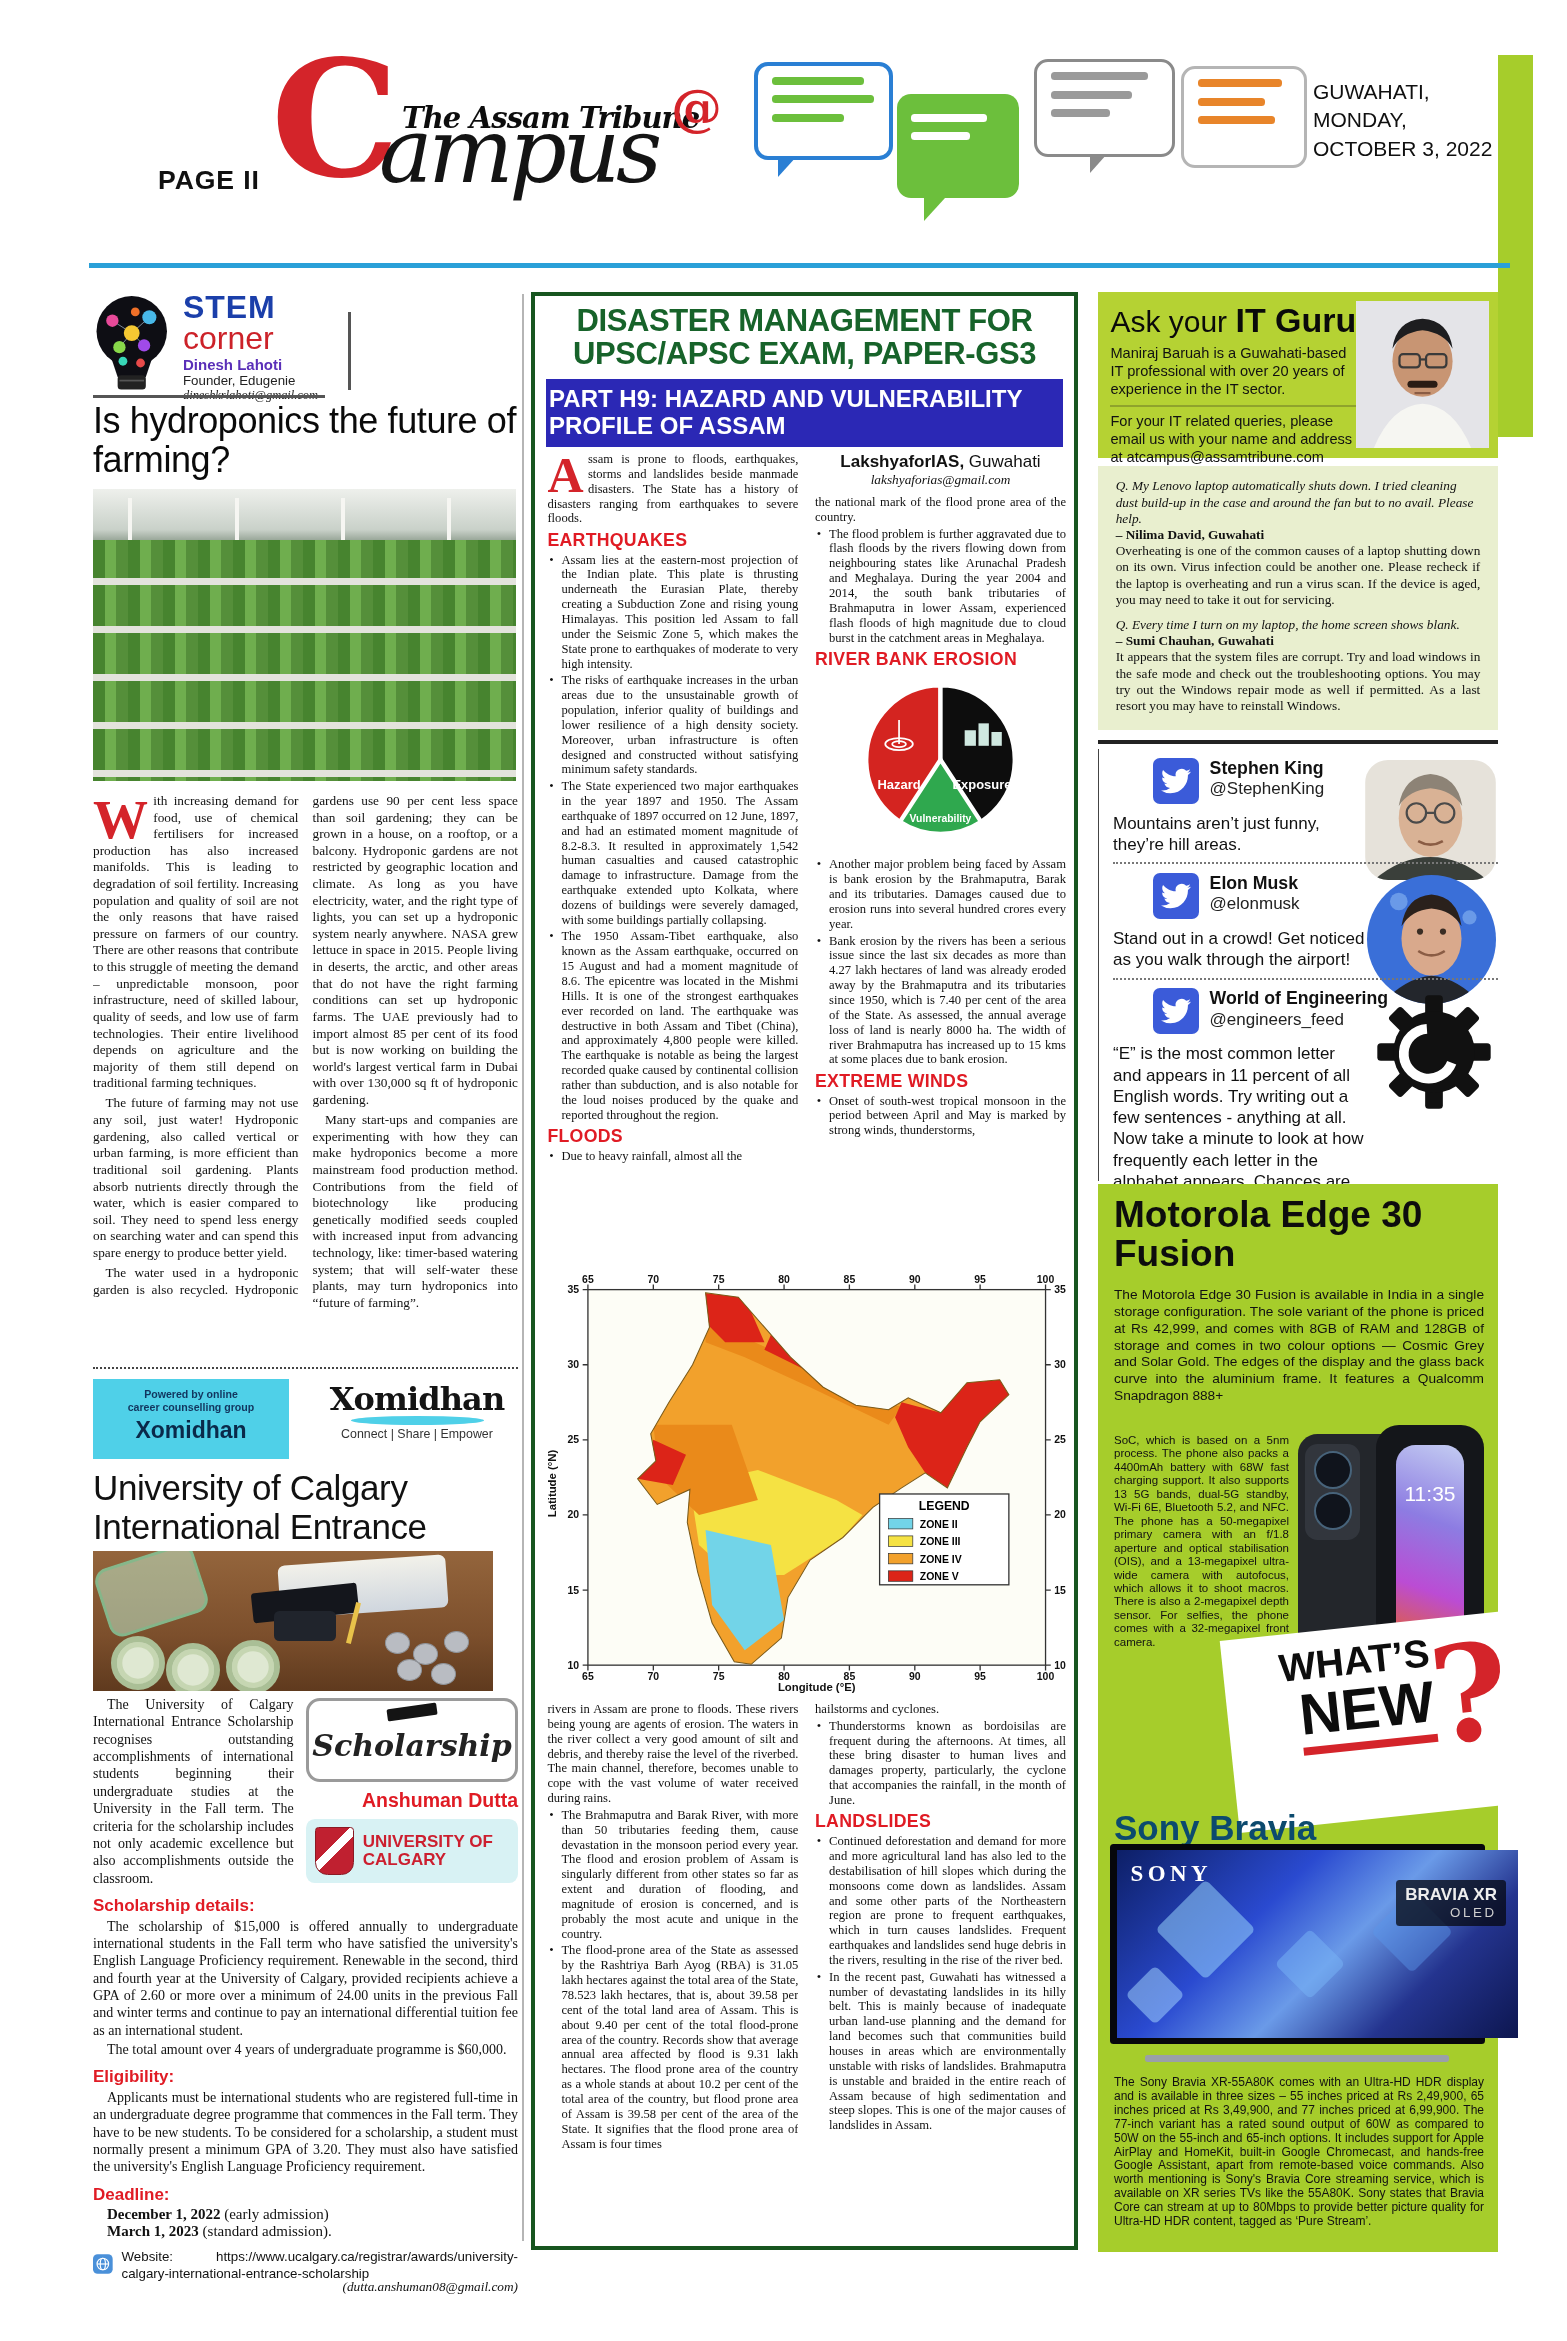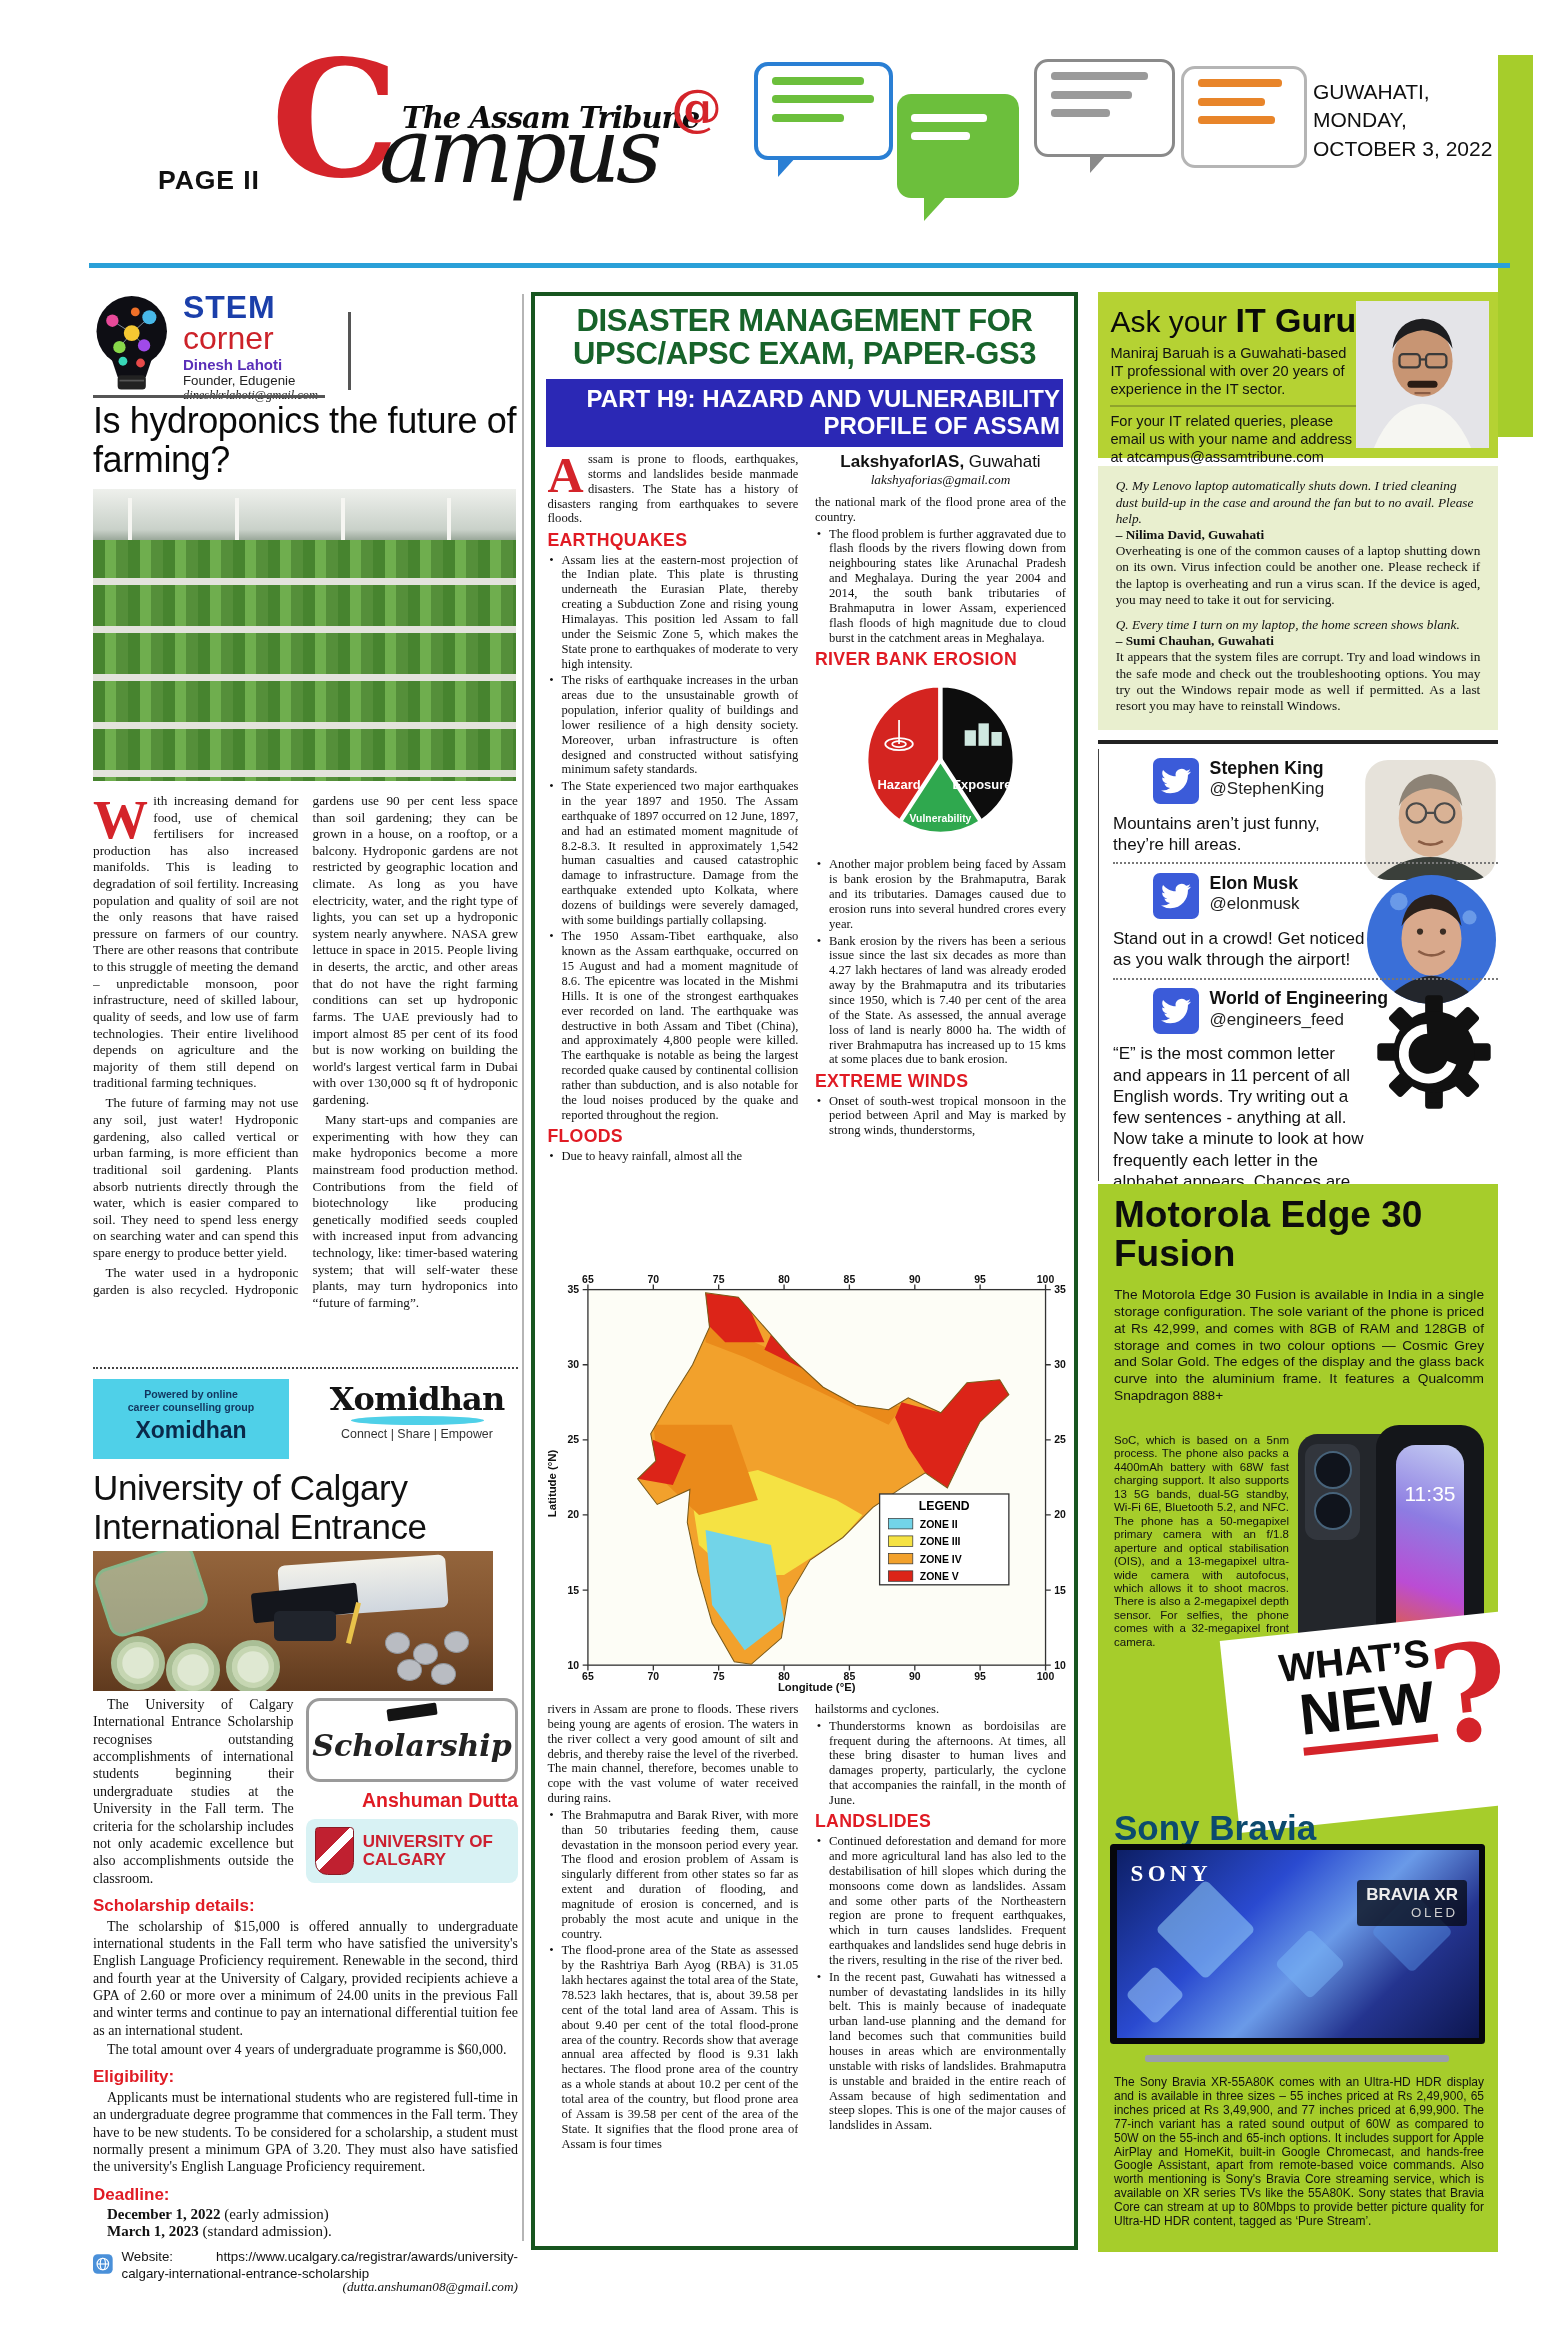--- a/index.html
+++ b/index.html
@@ -88,21 +88,21 @@
   .deadline-line{font:400 15px "Liberation Serif",serif;margin-left:14px;}
   .deadline-line b{font-weight:700;}
   .website-row{display:flex;gap:8.9px;margin-top:8.9px;font:400 13.3px/1.25 "Liberation Sans",sans-serif;align-items:flex-start;}
   .email-credit{text-align:right;font:italic 400 13.3px "Liberation Serif",serif;margin-top:-3.5px;}
 
   
   .dbox{left:531px;top:292px;width:547px;height:1958px;border:4.4px solid #17551f;background:#fff;box-sizing:border-box;}
   .d-title{position:absolute;left:0;top:8.9px;width:100%;text-align:center;
      font:800 31px/1.06 "Liberation Sans",sans-serif;color:#17632a;letter-spacing:-0.4px;}
   .d-banner{position:absolute;left:10.6px;right:10.6px;top:83px;background:#2b28b5;color:#fff;
-     text-align:right;font:800 24px/1.12 "Liberation Sans",sans-serif;padding:7px 3.5px;}
+     text-align:left;font:800 24px/1.12 "Liberation Sans",sans-serif;padding:7px 3.5px;}
   .d-col{position:absolute;width:251px;overflow:hidden;font:12.6px/1.18 "Liberation Serif",serif;text-align:justify;}
   .d-col p{margin:0 0 1.8px 0;}
   .d-h{font:700 17.7px "Liberation Sans",sans-serif;color:#e01b24;margin:3.5px 0 1.8px 0;letter-spacing:0.3px;text-align:left;}
   .bl{position:relative;padding-left:14px;margin:0 0 1.8px 0;}
   .bl::before{content:"\2022";position:absolute;left:1.8px;top:0;}
   .dc2{float:left;font:700 50px/0.82 "Liberation Serif",serif;color:#d4242a;padding:2.7px 4.4px 0 0;}
   .byline{text-align:center;margin-bottom:7px;}
   .byline .n{font:700 17px "Liberation Sans",sans-serif;}
   .byline .c{font:400 17px "Liberation Sans",sans-serif;}
   .byline .e{font:italic 400 13.3px "Liberation Serif",serif;}
@@ -149,21 +149,21 @@
   .ph-clock{position:absolute;left:0;top:37px;width:100%;text-align:center;color:#fff;font:300 21px "Liberation Sans",sans-serif;}
   .whatsnew{position:absolute;left:131px;top:441px;width:296px;height:193px;background:#fff;transform:rotate(-6deg);
      box-sizing:border-box;padding:14px 89px 0 0;text-align:right;}
   .wn1{font:800 39px/1 "Liberation Sans",sans-serif;color:#0d0d0d;}
   .wn2{font:800 58px/1 "Liberation Sans",sans-serif;color:#0d0d0d;display:inline-block;border-bottom:8px solid #d4242a;padding-bottom:3.5px;}
   .wnq{position:absolute;right:14px;top:12.4px;font:700 133px/1 "DejaVu Serif",serif;color:#d4242a;}
   .s-title{position:absolute;left:16px;top:577px;font:800 35px/1.08 "Liberation Sans",sans-serif;color:#0c4a6e;margin-top:48px;}
   .tv{position:absolute;left:12.4px;top:660px;width:375px;height:218px;}
   .tv-frame{position:absolute;left:0;top:0;width:375px;height:200px;background:#06070c;border-radius:3.5px;padding:6.2px;box-sizing:border-box;}
   .tv-screen{width:100%;height:100%;position:relative;overflow:hidden;
-     background:linear-gradient(135deg,#0d1f66 0%,#2a4ad0 35%,#6a9ae8 55%,#24348f 75%,#0d1650 100%);}
+     background:linear-gradient(135deg,#0d1f66 0%,#2a4ad0 35%,#6a9ae8 55%,#24348f 75%,#0d1650 100%);padding-left:39px;}
   .gem{position:absolute;background:rgba(150,210,250,.55);transform:rotate(45deg);border-radius:5.3px;}
   .tv-sony{position:absolute;left:14px;top:10.6px;color:#fff;font:700 23px "Liberation Serif",serif;letter-spacing:4.4px;}
   .tv-label{position:absolute;right:12.4px;top:30px;text-align:right;color:#eee;background:rgba(5,8,16,.75);padding:5.3px 8.9px;border-radius:3.5px;}
   .tv-label .l1{font:700 17px "Liberation Sans",sans-serif;}
   .tv-label .l2{font:400 13.3px "Liberation Sans",sans-serif;color:#cfcfcf;letter-spacing:2.7px;}
   .tv-stand{position:absolute;left:35px;bottom:0;width:304px;height:7px;background:#9aa0a8;border-radius:2.7px;}
   .s-body{position:absolute;left:16px;top:892px;width:370px;height:168px;overflow:hidden;
      font:12px/1.16 "Liberation Sans",sans-serif;text-align:justify;}
 </style>
 </head>

